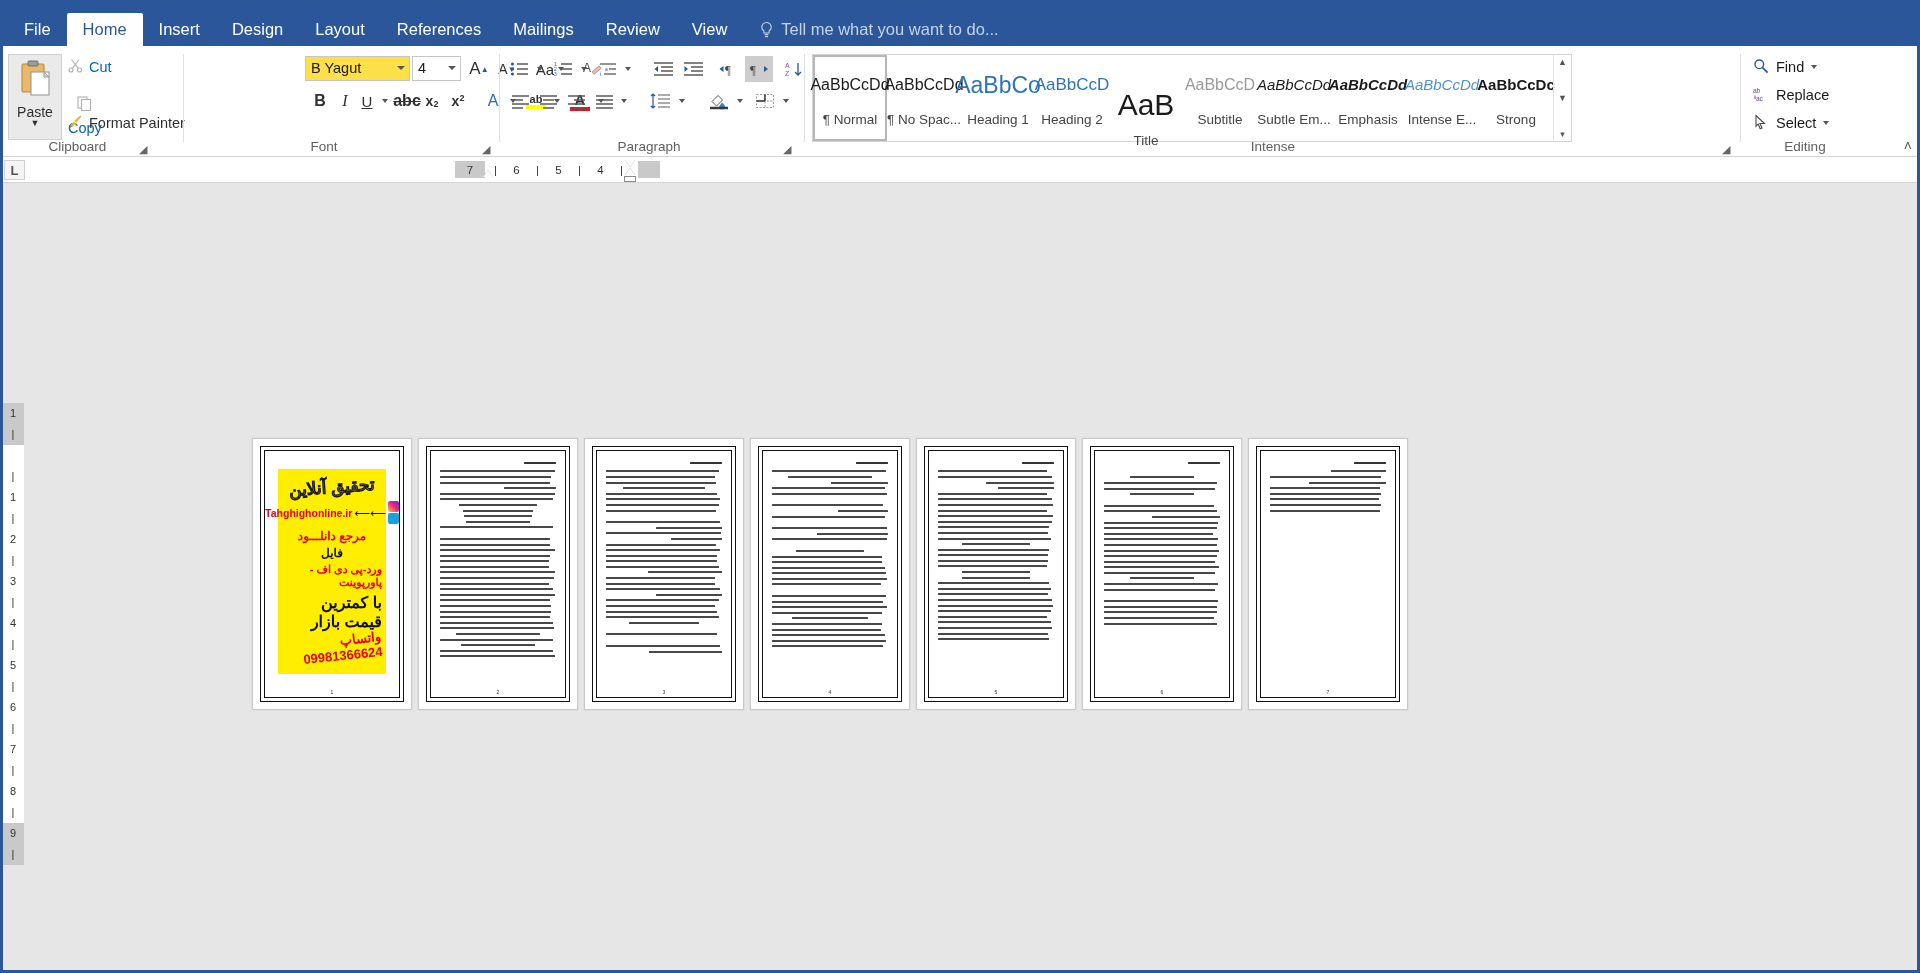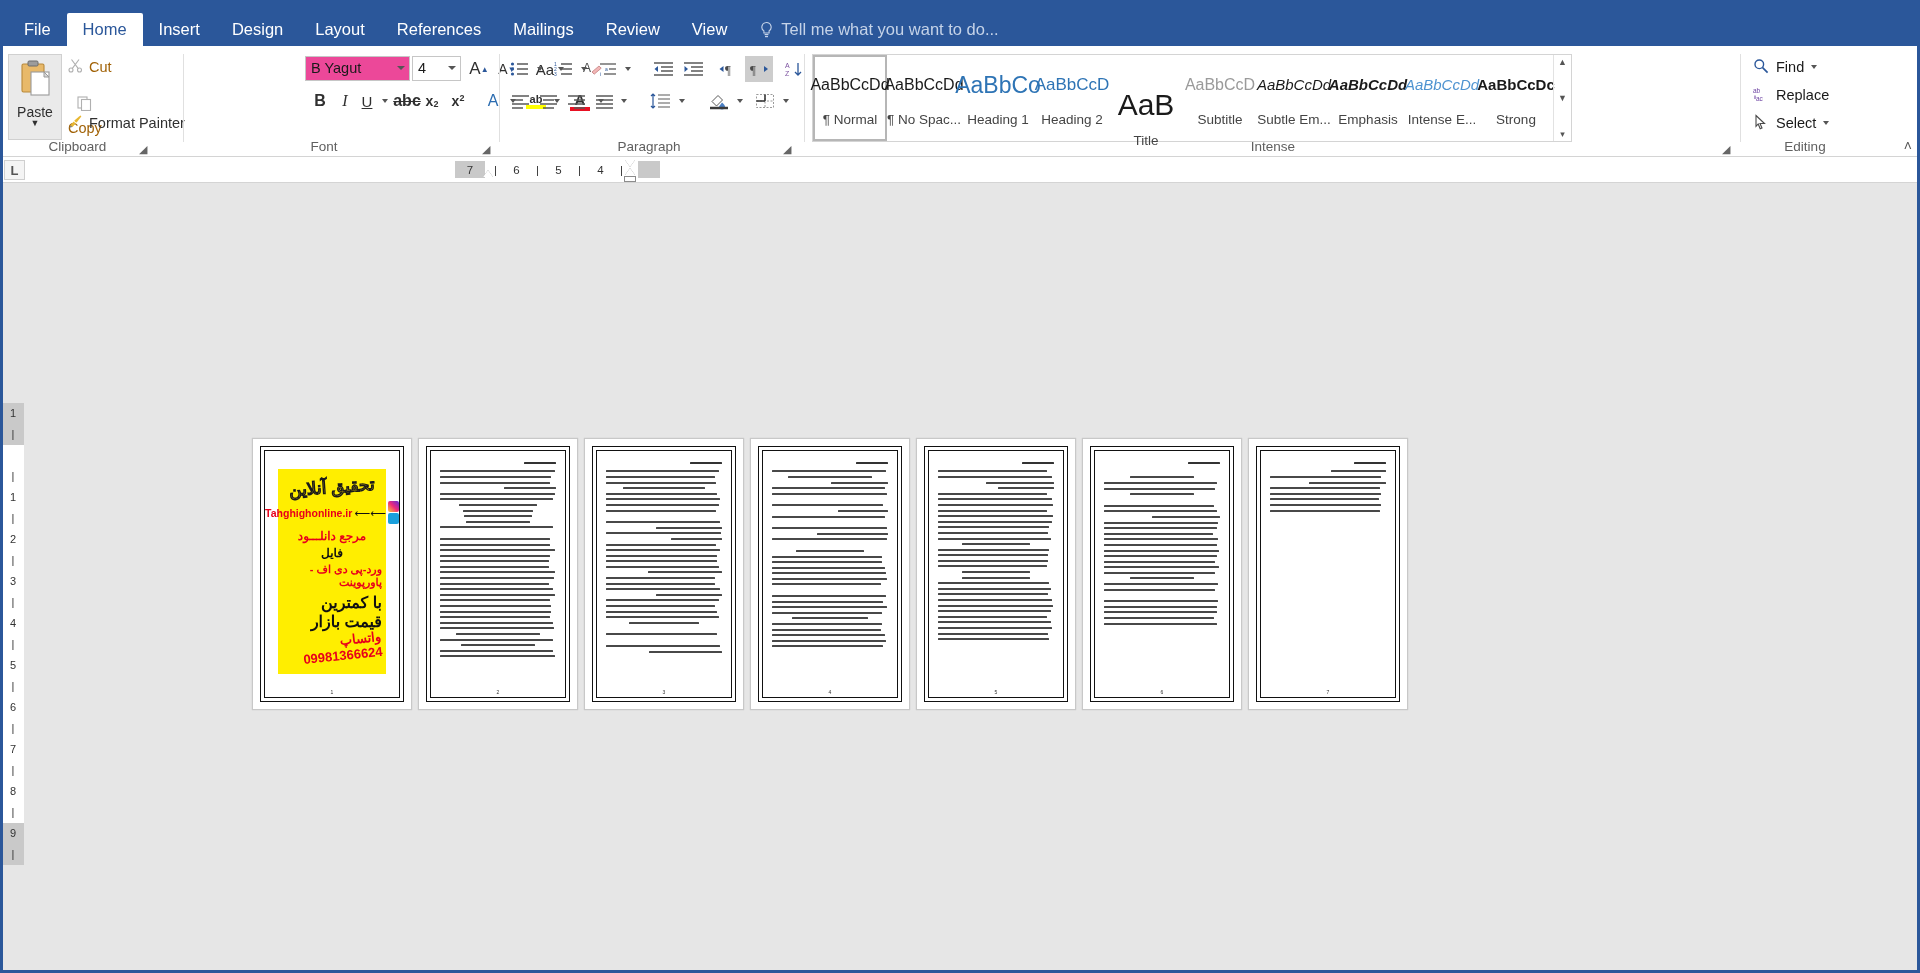--- a/index.html
+++ b/index.html
@@ -63,29 +63,29 @@
   .paste-btn {
     position: absolute; left: 8px; top: 8px; width: 54px; height: 86px;
     display: flex; flex-direction: column; align-items: center;
     background: #eaeaea; border: 1px solid #d0d0d0;
   }
   .paste-icon { margin-top: 5px; }
   .paste-label { font-size: 14px; color: #303030; margin-top: 2px; }
   .paste-caret { font-size: 9px; color: #303030; line-height: 7px; }
   .cb-item {
     position: absolute; left: 68px; display: flex; align-items: center;
-    gap: 6px; font-size: 14.5px; color: #a16207; height: 22px;
+    gap: 6px; font-size: 14.5px; color: #0369a1; height: 22px;
     white-space: nowrap;
   }
   .cb-item.enabled { color: #303030; }
 
   
   .fontname {
     position: absolute; left: 155px; top: 10px; width: 105px; height: 25px;
-    border: 1px solid #c6c6c6; background:#ec4899;
+    border: 1px solid #c6c6c6; background:#fde047;
     font-size: 14.5px; color: #1a1a1a; padding: 3px 16px 0 5px;
   }
   .fontsize {
     position: absolute; left: 262px; top: 10px; width: 49px; height: 25px;
     border: 1px solid #c6c6c6; background:#fff;
     font-size: 14.5px; color: #1a1a1a; padding: 3px 16px 0 5px;
   }
   .dd-caret {
     position: absolute; right: 4px; top: 9px;
     width: 0; height: 0; border-left: 4px solid transparent;

